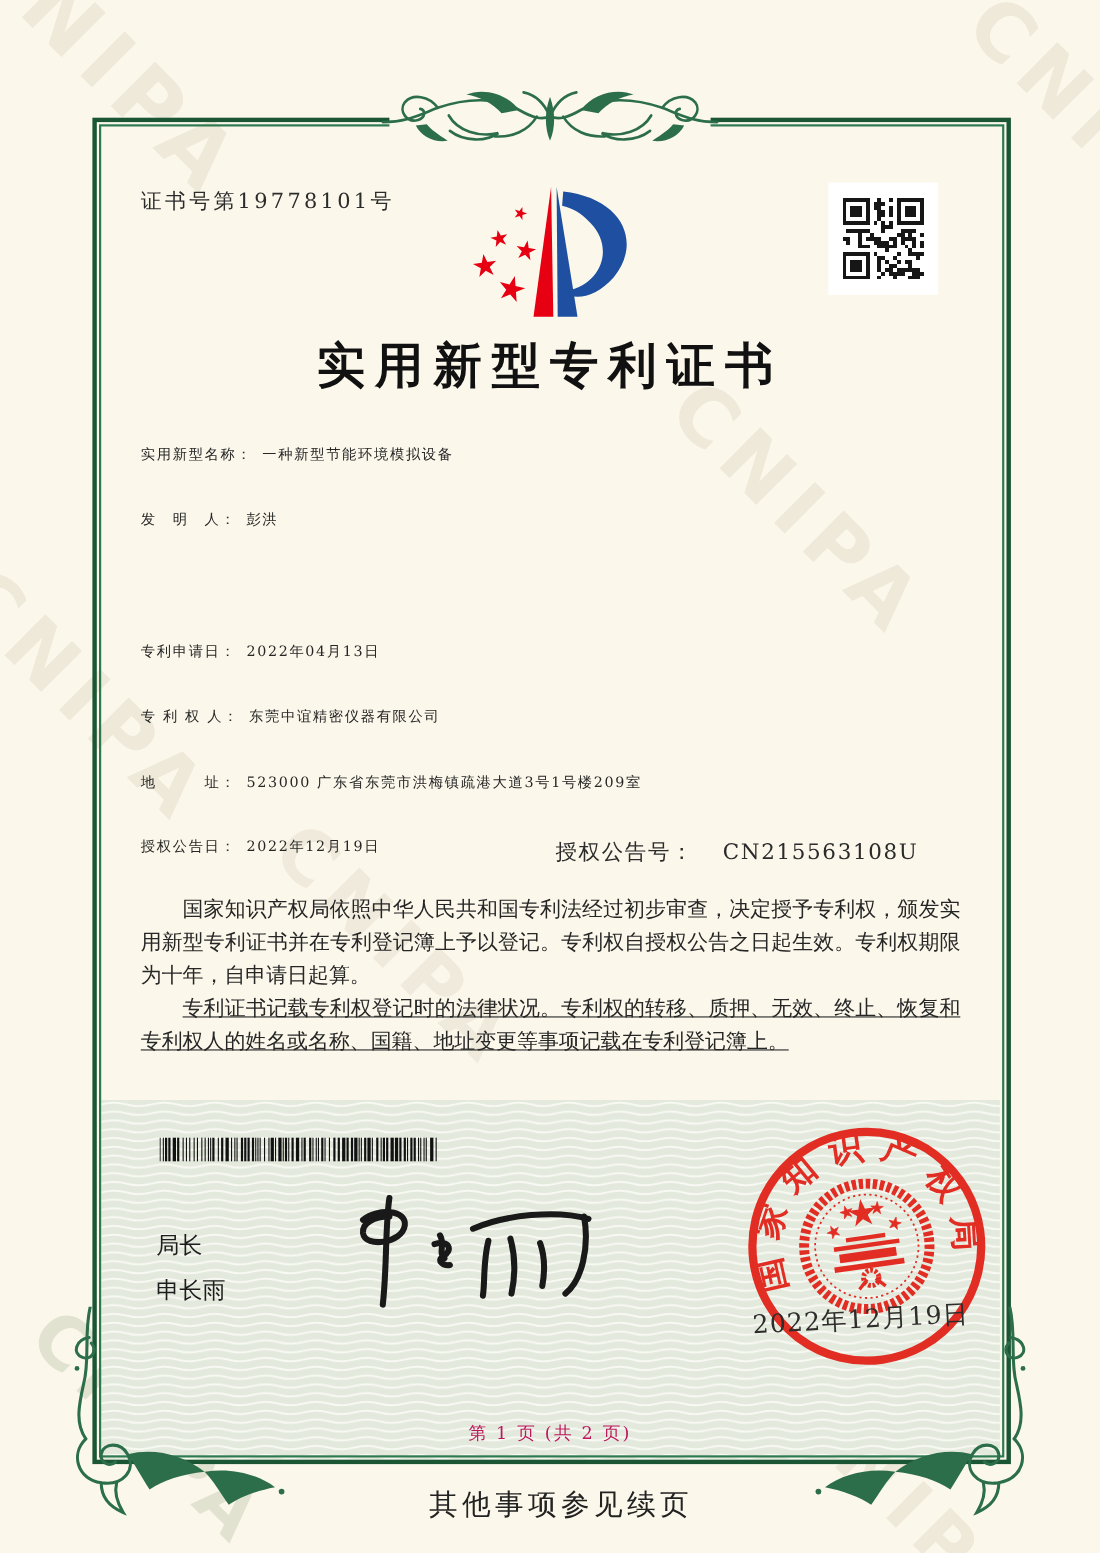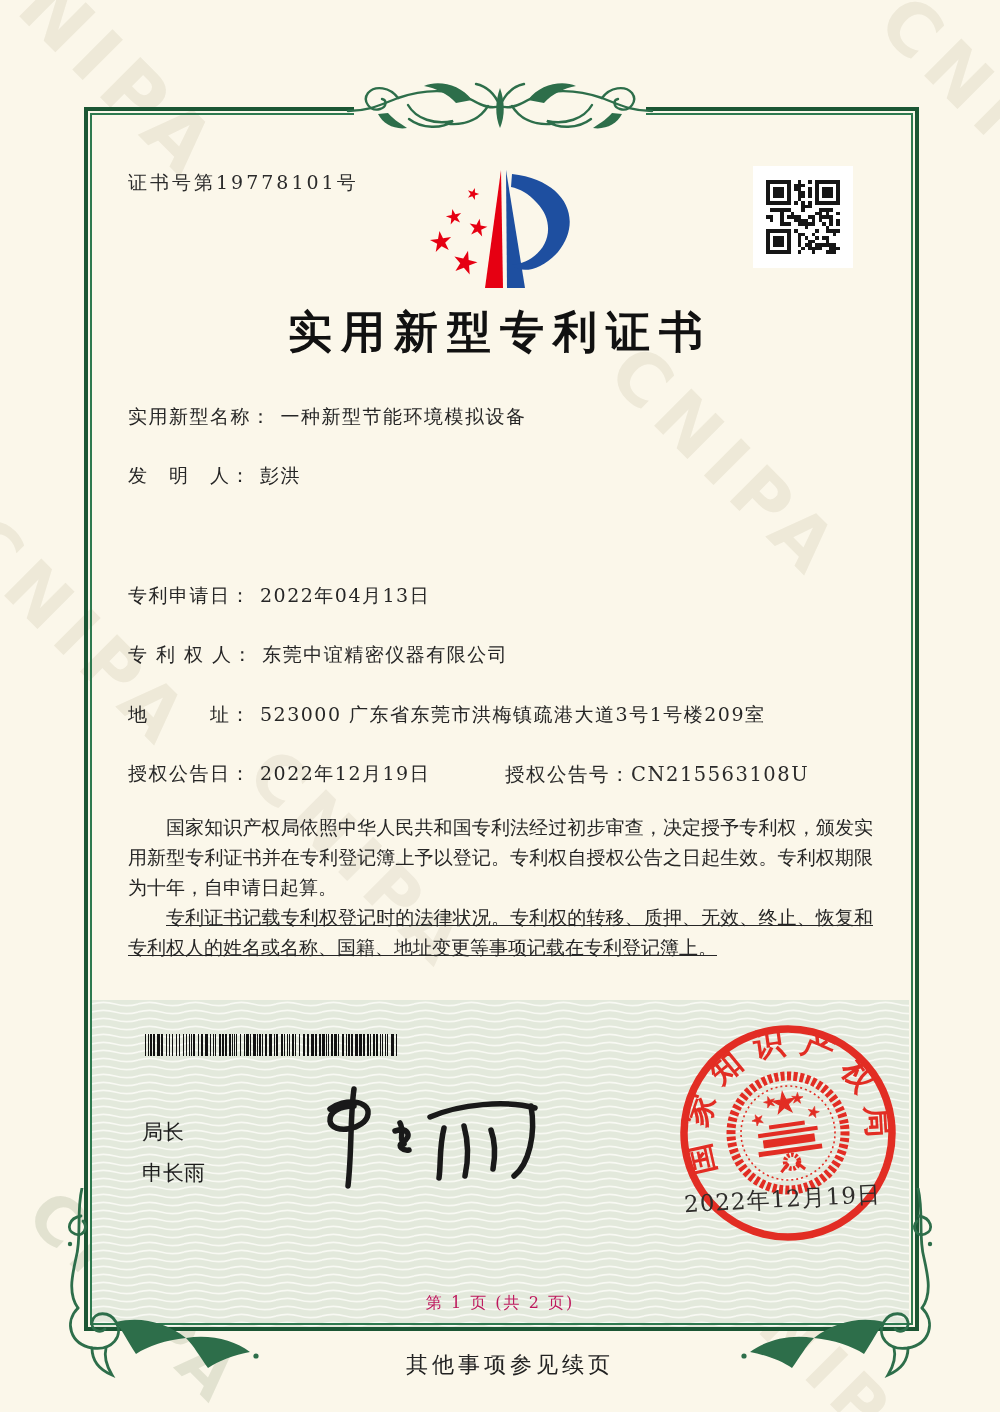--- a/index.html
+++ b/index.html
@@ -36,44 +36,44 @@
   
   .cert-no{position:absolute;left:128px;top:170px;font-size:19px;letter-spacing:3px;z-index:5;}
   .logo{position:absolute;left:424px;top:164px;width:166px;height:132px;z-index:5;}
   .qr-box{position:absolute;left:753px;top:166px;width:100px;height:102px;background:#ffffff;z-index:5;}
   .qr-box svg{position:absolute;left:13px;top:14px;width:74px;height:74px;}
   .title{
     position:absolute;left:0;right:0;top:303px;text-align:center;
     font-size:44px;font-weight:bold;letter-spacing:9px;color:#111;z-index:5;
   }
   
-  .field{position:absolute;left:128px;font-size:19px;letter-spacing:1.5px;color:#262626;z-index:5;white-space:nowrap;}
+  .field{position:absolute;left:128px;font-size:13px;letter-spacing:1.5px;color:#262626;z-index:5;white-space:nowrap;}
   .field .val{margin-left:9px;}
   #f0{top:404px;} #f1{top:463px;} #f2{top:523px;} #f3{top:583px;}
   #f4{top:642px;} #f5{top:702px;} #f6{top:761px;}
   .field2{position:absolute;left:505px;top:761px;font-size:19.5px;letter-spacing:1.5px;z-index:5;white-space:nowrap;}
-  .field2 .val{margin-left:0;}
+  .field2 .val{margin-left:26px;}
   
   .para{
     position:absolute;left:128px;width:745px;font-size:19px;line-height:30px;
     text-align:justify;text-indent:2em;color:#262626;z-index:5;
   }
   #p1{top:812px;} #p2{top:902px;text-decoration:underline;}
   
   .barcode{position:absolute;left:145px;top:1034px;width:256px;height:22px;z-index:5;}
   .duty{position:absolute;left:142px;font-size:21px;font-family:"DejaVu Sans","Liberation Sans",sans-serif;color:#1d1d1d;z-index:5;}
   #duty-title{top:1118px;} #duty-name{top:1159px;}
   .signature{position:absolute;left:292px;top:1086px;width:252px;height:104px;z-index:6;}
   .seal{position:absolute;left:676px;top:1021px;width:224px;height:224px;z-index:6;opacity:0.95;}
   .seal-date{
     position:absolute;left:684px;top:1184px;font-size:23px;letter-spacing:1px;
     color:#2e2d2b;z-index:7;transform:rotate(-3deg);white-space:nowrap;
   }
   .page-info{position:absolute;left:0;right:0;top:1293px;text-align:center;font-size:16px;letter-spacing:2px;color:#be185d;z-index:5;}
-  .continuation{position:absolute;left:0;right:0;top:1350px;text-align:center;font-size:22px;letter-spacing:4px;color:#222;z-index:5;margin-left:20px;}
+  .continuation{position:absolute;left:0;right:0;top:1350px;text-align:center;font-size:26px;letter-spacing:4px;color:#222;z-index:5;margin-left:20px;}
   .green{stroke:#2d6e4a;}
   .greenf{fill:#2d6e4a;}
 </style>
 </head>
 <body>
 
 <div class="page">
 
   <svg width="0" height="0" style="position:absolute" aria-hidden="true">
     <defs>

